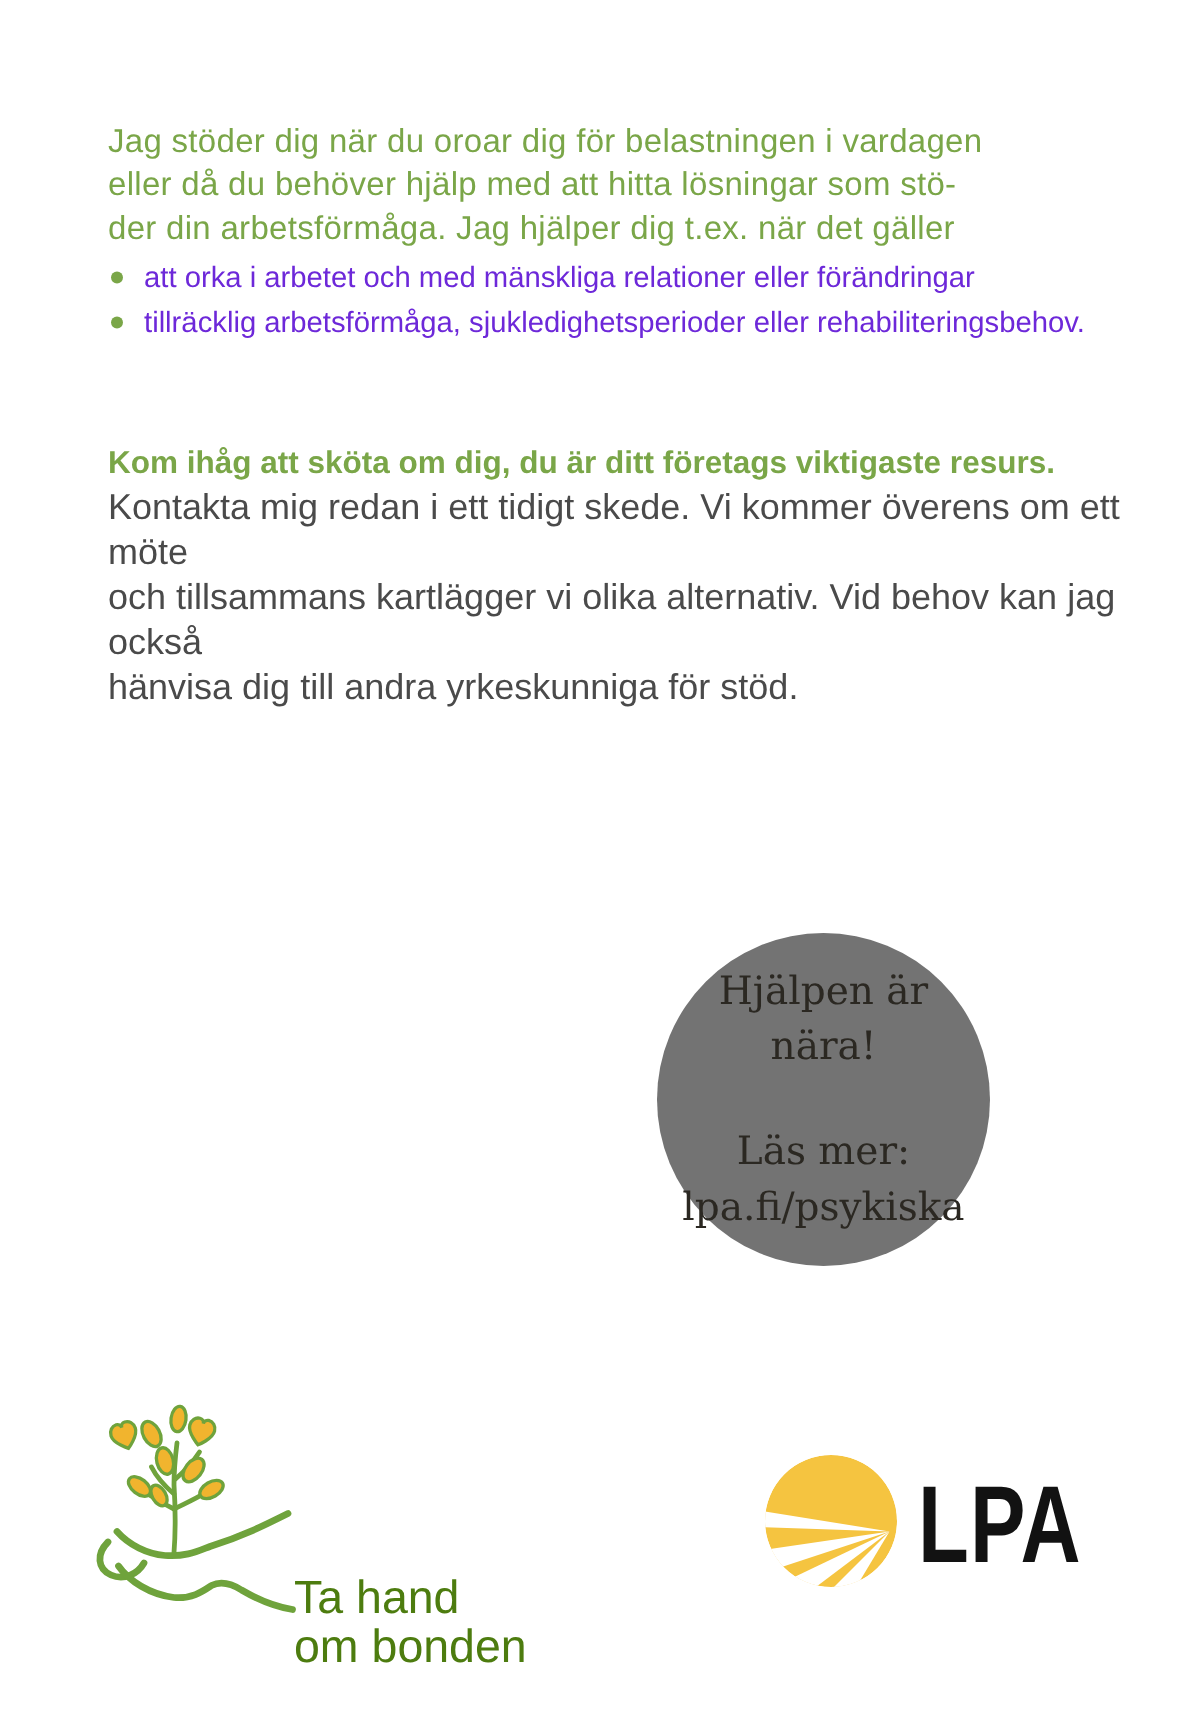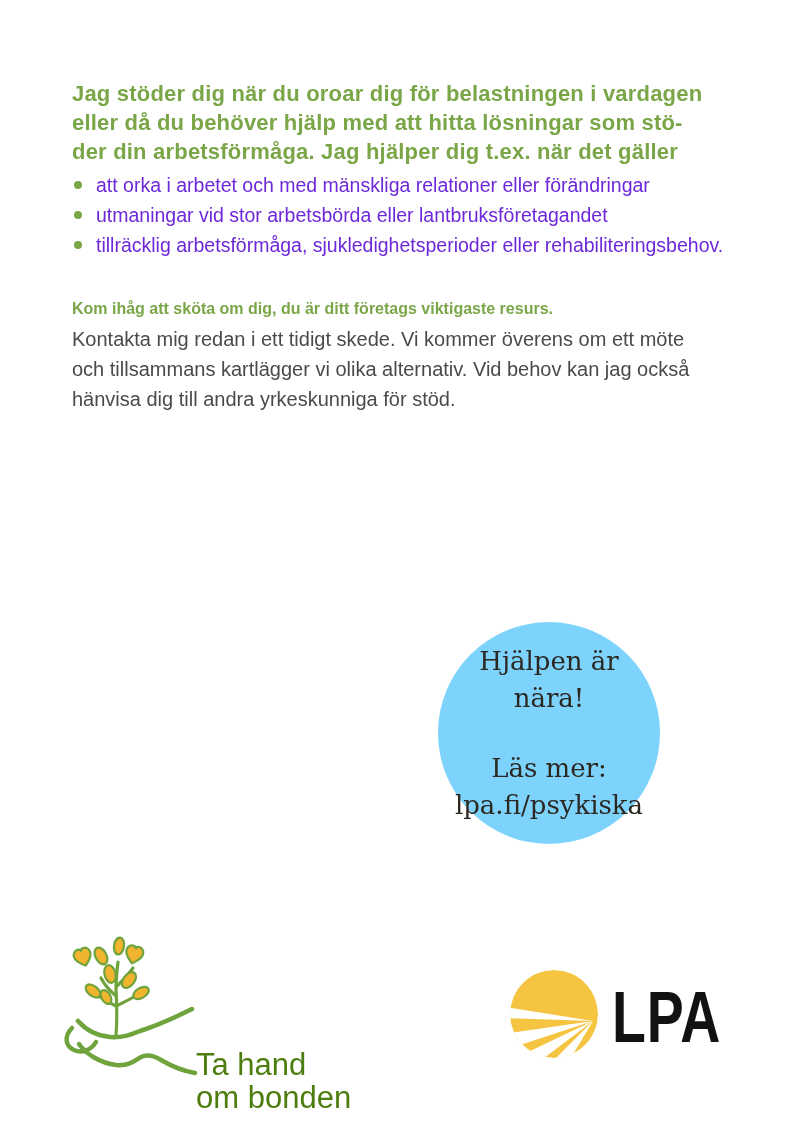--- a/index.html
+++ b/index.html
@@ -7,47 +7,47 @@
     position:relative;
     width:795px; height:1139px;
     background:#ffffff;
     font-family:"Liberation Sans", sans-serif;
     overflow:hidden;
   }
   .pre { white-space:pre-line; }
 
   .intro-heading {
     position:absolute; left:72px; top:64px; width:675px;
-    font-size:22px; line-height:29px; font-weight:bold;
+    font-size:22px; line-height:29px; font-weight:normal;
     color:#7aa648; letter-spacing:0.2px;
   }
   .bullet-list {
     position:absolute; left:72px; top:170px; width:680px;
     margin:0; padding:0; list-style:none;
   }
   .bullet-list li {
     position:relative; padding-left:24px;
     font-size:19.5px; line-height:30px; color:#6d28d9;
   }
   .bullet-list li::before {
     content:""; position:absolute; left:2px; top:11px;
     width:8px; height:8px; border-radius:50%; background:#7aa648;
   }
   .care-block { position:absolute; left:72px; top:294px; width:680px; }
   .care-subhead {
-    margin:0; font-size:16px; line-height:30px; font-weight:bold; color:#7aa648;
+    margin:0; font-size:21px; line-height:30px; font-weight:bold; color:#7aa648;
   }
   .body-text {
-    margin:0; font-size:20px; line-height:30px; color:#4a4a4a; font-weight:normal;
+    margin:0; font-size:24px; line-height:30px; color:#4a4a4a; font-weight:normal;
   }
   .support-block { position:absolute; left:72px; top:448px; width:680px; }
 
   .badge {
     position:absolute; left:438px; top:622px; width:222px; height:222px;
-    border-radius:50%; background:#7dd3fc;
+    border-radius:50%; background:#737373;
     display:flex; flex-direction:column; align-items:center; justify-content:center;
     text-align:center;
     font-family:"DejaVu Serif", serif;
     color:#2b2822;
     gap:20px;
   }
   .badge-line1 { font-size:26px; line-height:37px; margin-bottom:13px; }
   .badge-line2 { font-size:26px; line-height:37px; }
 
   .hand-logo { position:absolute; left:56px; top:934px; }
@@ -68,21 +68,20 @@
 <body>
 
 <div class="page">
 
   <h1 class="intro-heading pre">Jag stöder dig när du oroar dig för belastningen i vardagen
 eller då du behöver hjälp med att hitta lösningar som stö-
 der din arbetsförmåga. Jag hjälper dig t.ex. när det gäller</h1>
 
   <ul class="bullet-list">
     <li>att orka i arbetet och med mänskliga relationer eller förändringar</li>
-    <li>utmaningar vid stor arbetsbörda eller lantbruksföretagandet</li>
     <li>tillräcklig arbetsförmåga, sjukledighetsperioder eller rehabiliteringsbehov.</li>
   </ul>
 
   <div class="care-block">
     <h2 class="care-subhead">Kom ihåg att sköta om dig, du är ditt företags viktigaste resurs.</h2>
     <p class="body-text pre">Kontakta mig redan i ett tidigt skede. Vi kommer överens om ett möte
 och tillsammans kartlägger vi olika alternativ.  Vid behov kan jag också
 hänvisa dig till andra yrkeskunniga för stöd.</p>
   </div>
 

